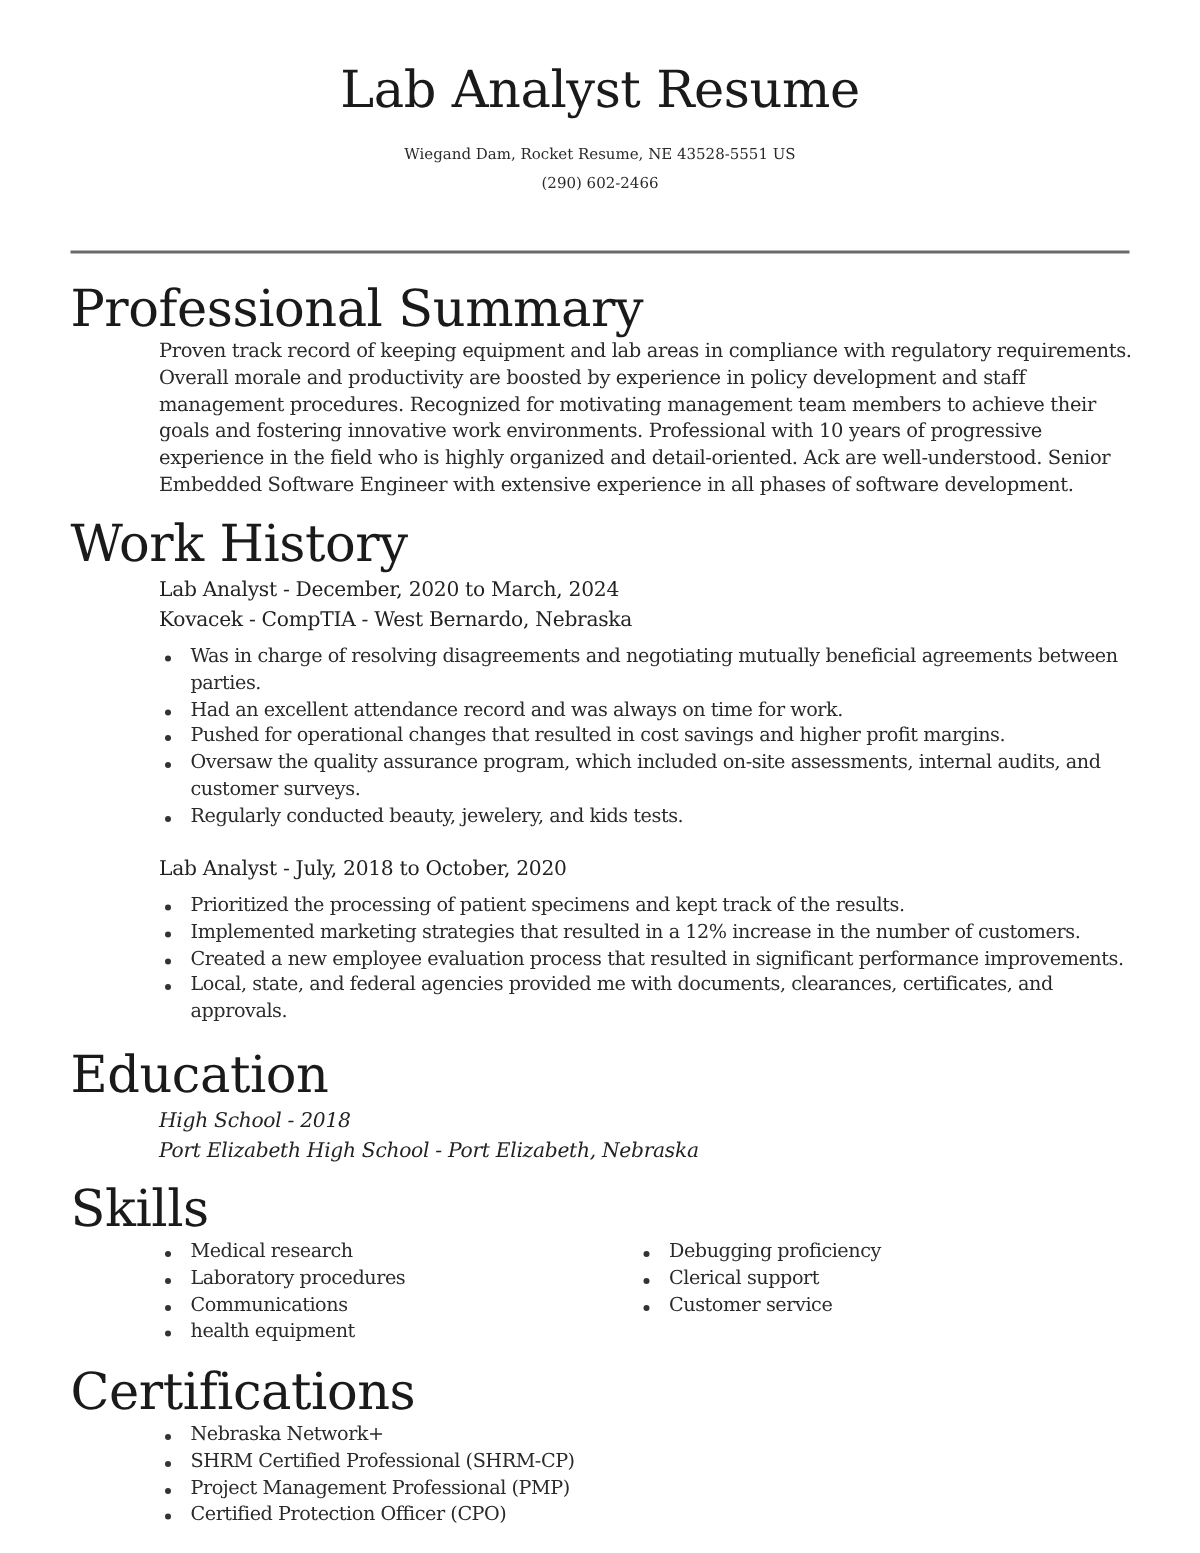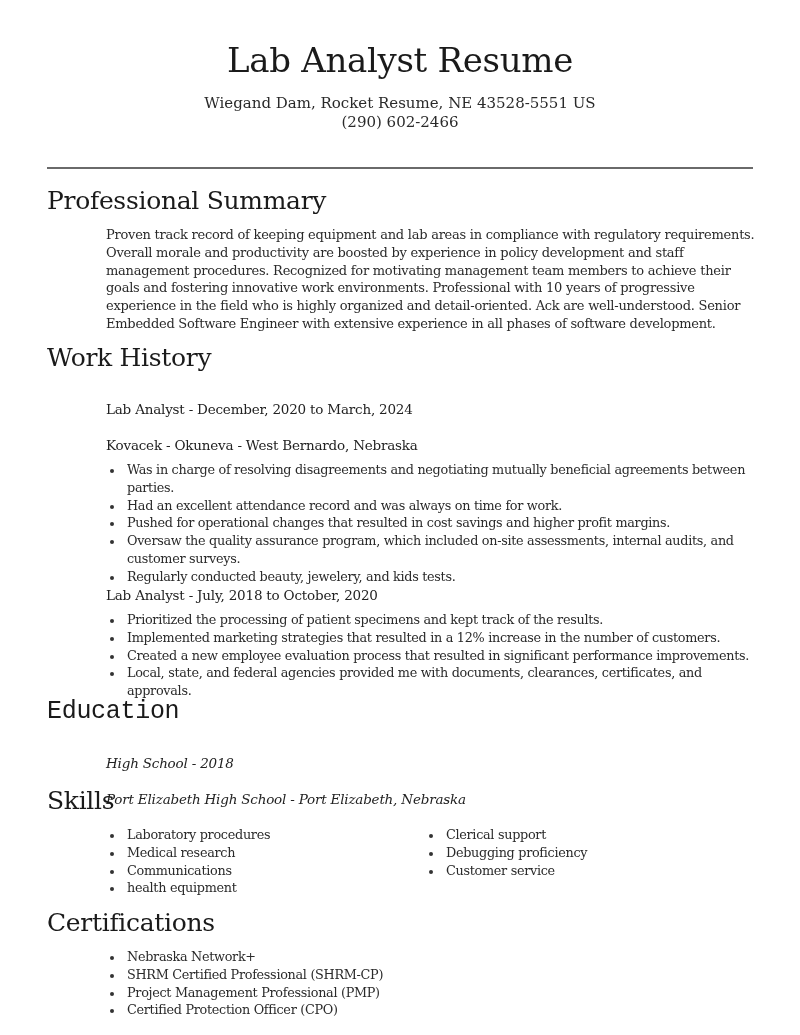--- a/index.html
+++ b/index.html
@@ -11,33 +11,33 @@
     }
     .page { position: relative; width: 800px; height: 825px; }
     .title {
       position: absolute; left: 0; right: 0; top: 40px;
       text-align: center; font-size: 34px; font-weight: normal; color: #1a1a1a;
       letter-spacing: -0.3px;
       font-family: "DejaVu Serif", serif;
     }
     .contact {
       position: absolute; left: 0; right: 0; top: 94px;
-      text-align: center; font-size: 15px; line-height: 19px; color: #2a2a2a;
+      text-align: center; font-size: 10px; line-height: 19px; color: #2a2a2a;
     }
     .divider {
       position: absolute; left: 47px; top: 167px; width: 706px; height: 2px;
       background: #6a6a6a;
     }
     .section-title {
-      position: absolute; left: 47px; font-size: 25px; font-weight: normal; color: #1a1a1a;
+      position: absolute; left: 47px; font-size: 34px; font-weight: normal; color: #1a1a1a;
       letter-spacing: -0.3px;
     }
     .block { position: absolute; left: 106px; width: 650px; font-size: 13px; line-height: 17.8px; color: #2a2a2a; }
     .summary { letter-spacing: -0.25px; }
-    .job-line { font-size: 13.5px; line-height: 20px; color: #222; letter-spacing: -0.2px; margin-top: 16px; }
+    .job-line { font-size: 13.5px; line-height: 20px; color: #222; letter-spacing: -0.2px; }
     ul.bullets { list-style: none; margin-top: 6px; }
     ul.bullets li { position: relative; padding-left: 21px; font-size: 12.8px; line-height: 17.8px; letter-spacing: -0.3px; }
     ul.bullets li::before {
       content: ""; position: absolute; left: 4px; top: 8px; width: 4px; height: 4px; border-radius: 50%; background: #333;
     }
     .skills-cols { display: flex; }
     .skills-cols ul { width: 319px; margin-top: 0; }
   </style>
 </head>
 <body>
@@ -53,57 +53,57 @@
 
   <div class="divider"></div>
 
   <h2 class="section-title" style="top:186px;">Professional Summary</h2>
   <p class="block summary" style="top:226px;">Proven track record of keeping equipment and lab areas in compliance with regulatory requirements. Overall morale and productivity are boosted by experience in policy development and staff management procedures. Recognized for motivating management team members to achieve their goals and fostering innovative work environments. Professional with 10 years of progressive experience in the field who is highly organized and detail-oriented. Ack are well-understood. Senior Embedded Software Engineer with extensive experience in all phases of software development.</p>
 
   <h2 class="section-title" style="top:343px;">Work History</h2>
 
   <div class="block" style="top:383px;">
     <div class="job-line">Lab Analyst - December, 2020 to March, 2024</div>
-    <div class="job-line">Kovacek - Okuneva - West Bernardo, Nebraska</div>
+    <div class="job-line">Kovacek - CompTIA - West Bernardo, Nebraska</div>
     <ul class="bullets">
       <li>Was in charge of resolving disagreements and negotiating mutually beneficial agreements between parties.</li>
       <li>Had an excellent attendance record and was always on time for work.</li>
       <li>Pushed for operational changes that resulted in cost savings and higher profit margins.</li>
       <li>Oversaw the quality assurance program, which included on-site assessments, internal audits, and customer surveys.</li>
       <li>Regularly conducted beauty, jewelery, and kids tests.</li>
     </ul>
   </div>
 
   <div class="block" style="top:569px;">
     <div class="job-line">Lab Analyst - July, 2018 to October, 2020</div>
     <ul class="bullets">
       <li>Prioritized the processing of patient specimens and kept track of the results.</li>
       <li>Implemented marketing strategies that resulted in a 12% increase in the number of customers.</li>
       <li>Created a new employee evaluation process that resulted in significant performance improvements.</li>
       <li>Local, state, and federal agencies provided me with documents, clearances, certificates, and approvals.</li>
     </ul>
   </div>
 
-  <h2 class="section-title" style="top:697px;font-family:Liberation Mono, monospace;">Education</h2>
+  <h2 class="section-title" style="top:697px;">Education</h2>
   <div class="block" style="top:737px;font-style:italic;">
     <div class="job-line">High School - 2018</div>
     <div class="job-line">Port Elizabeth High School - Port Elizabeth, Nebraska</div>
   </div>
 
   <h2 class="section-title" style="top:786px;">Skills</h2>
   <div class="block skills-cols" style="top:826px;">
     <ul class="bullets" style="margin-top:0;">
+      <li>Medical research</li>
       <li>Laboratory procedures</li>
-      <li>Medical research</li>
       <li>Communications</li>
       <li>health equipment</li>
     </ul>
     <ul class="bullets" style="margin-top:0;">
+      <li>Debugging proficiency</li>
       <li>Clerical support</li>
-      <li>Debugging proficiency</li>
       <li>Customer service</li>
     </ul>
   </div>
 
   <h2 class="section-title" style="top:908px;">Certifications</h2>
   <div class="block" style="top:948px;">
     <ul class="bullets" style="margin-top:0;">
       <li>Nebraska Network+</li>
       <li>SHRM Certified Professional (SHRM-CP)</li>
       <li>Project Management Professional (PMP)</li>

